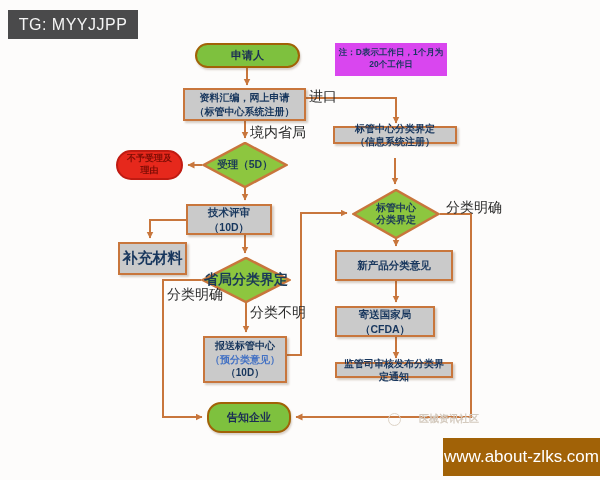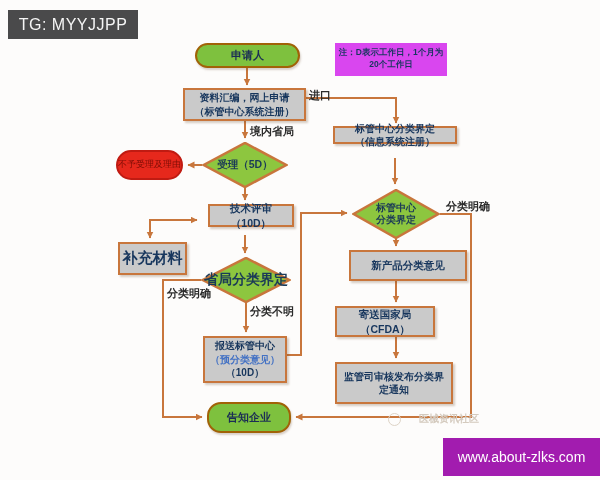--- a/index.html
+++ b/index.html
@@ -28,38 +28,38 @@
   }
   
   .pill{
     background:#7ec13e;border:2px solid #a16207;border-radius:14px;color:#143015;
     display:flex;align-items:center;justify-content:center;font-weight:bold;font-size:11px;
     box-shadow:1px 2px 2px rgba(110,80,50,.25);color:#1b2d55;text-align:right;
   }
   
   .reject{
     background:#e6281c;border:2px solid #c01b12;border-radius:15px;color:#7d0d05;
-    display:flex;flex-direction:row;align-items:center;justify-content:center;
-    font-weight:normal;font-size:9px;line-height:1.3;text-align:center;
+    display:flex;flex-direction:column;align-items:center;justify-content:center;
+    font-weight:bold;font-size:9px;line-height:1.3;text-align:center;
   }
   
   .diamond{display:flex;align-items:center;justify-content:center;}
   .diamond svg{position:absolute;left:0;top:0;width:100%;height:100%;}
   .diamond .dtext{
     position:relative;z-index:2;color:#173a20;font-weight:bold;font-size:10.5px;
     text-align:left;line-height:1.25;color:#1b3a57;
   }
   
   .elabel{
-    font-size:11px;font-weight:bold;color:#2b2b2b;white-space:nowrap;text-align:right;
+    font-size:14px;font-weight:normal;color:#2b2b2b;white-space:nowrap;text-align:right;
   }
   
   .url-bar{
-    left:443px;top:438px;width:157px;height:38px;background:#a21caf;color:#ffffff;
-    display:flex;align-items:center;justify-content:center;font-size:14px;
+    left:443px;top:438px;width:157px;height:38px;background:#a16207;color:#ffffff;
+    display:flex;align-items:center;justify-content:center;font-size:17px;
   }
   
   .watermark{
     left:388px;top:411px;width:120px;height:16px;display:flex;align-items:center;gap:18px;
     color:#d4cabe;font-size:10px;font-weight:bold;
   }
   .wm-icon{
     width:11px;height:11px;border:1.5px solid #ddd3c6;border-radius:50%;display:inline-block;
   }
   #connectors{position:absolute;left:0;top:0;width:600px;height:480px;z-index:1;}
@@ -124,21 +124,21 @@
       <polygon points="50,2 98,50 50,98 2,50" fill="#8dc63f" stroke="#c8763c" stroke-width="2.5" vector-effect="non-scaling-stroke"></polygon>
     </svg>
     <div class="dtext">受理（5D）</div>
   </div>
 
   <div class="abs reject node" style="left:116px;top:150px;width:67px;height:30px;">
     <div>不予受理及</div>
     <div>理由</div>
   </div>
 
-  <div class="abs box node" style="left:208px;top:204px;width:86px;height:23px;font-size:10.5px;">
+  <div class="abs box node" style="left:186px;top:204px;width:86px;height:31px;font-size:10.5px;">
     <div>技术评审（10D）</div>
   </div>
 
   <div class="abs box node" style="left:118px;top:242px;width:69px;height:33px;font-size:15px;">
     <div>补充材料</div>
   </div>
 
   <div class="abs diamond node" style="left:201px;top:257px;width:90px;height:46px;">
     <svg viewBox="0 0 100 100" preserveAspectRatio="none">
       <polygon points="50,2 98,50 50,98 2,50" fill="#8dc63f" stroke="#c8763c" stroke-width="2.5" vector-effect="non-scaling-stroke"></polygon>
@@ -155,29 +155,29 @@
   <div class="abs diamond node" style="left:352px;top:189px;width:88px;height:50px;">
     <svg viewBox="0 0 100 100" preserveAspectRatio="none">
       <polygon points="50,2 98,50 50,98 2,50" fill="#8dc63f" stroke="#c8763c" stroke-width="2.5" vector-effect="non-scaling-stroke"></polygon>
     </svg>
     <div class="dtext" style="font-size:10px;">
       <div>标管中心</div>
       <div>分类界定</div>
     </div>
   </div>
 
-  <div class="abs box node" style="left:349px;top:250px;width:118px;height:31px;font-size:10.5px;">
+  <div class="abs box node" style="left:335px;top:250px;width:118px;height:31px;font-size:10.5px;">
     <div>新产品分类意见</div>
   </div>
 
   <div class="abs box node" style="left:335px;top:306px;width:100px;height:31px;font-size:10.5px;">
     <div>寄送国家局（CFDA）</div>
   </div>
 
-  <div class="abs box node" style="left:335px;top:362px;width:118px;height:42px;padding:0 4px;">
+  <div class="abs box node" style="left:335px;top:362px;width:118px;height:16px;padding:0 4px;">
     <div>监管司审核发布分类界定通知</div>
   </div>
 
   <div class="abs pill node" style="left:207px;top:402px;width:84px;height:31px;">
     <span>告知企业</span>
   </div>
 
   <span class="abs elabel node" style="left:309px;top:88px;">进口</span>
   <span class="abs elabel node" style="left:250px;top:124px;">境内省局</span>
   <span class="abs elabel node" style="left:167px;top:286px;">分类明确</span>

